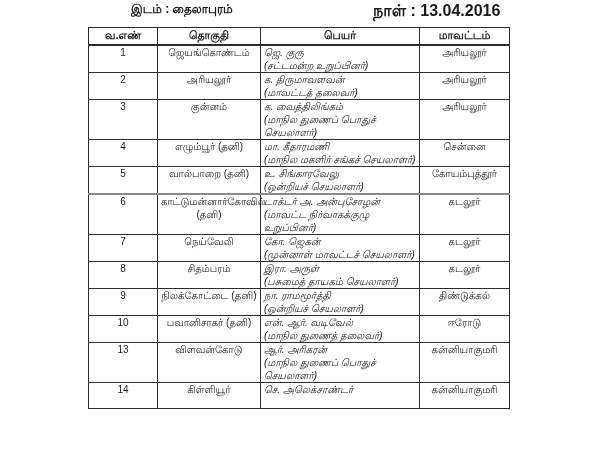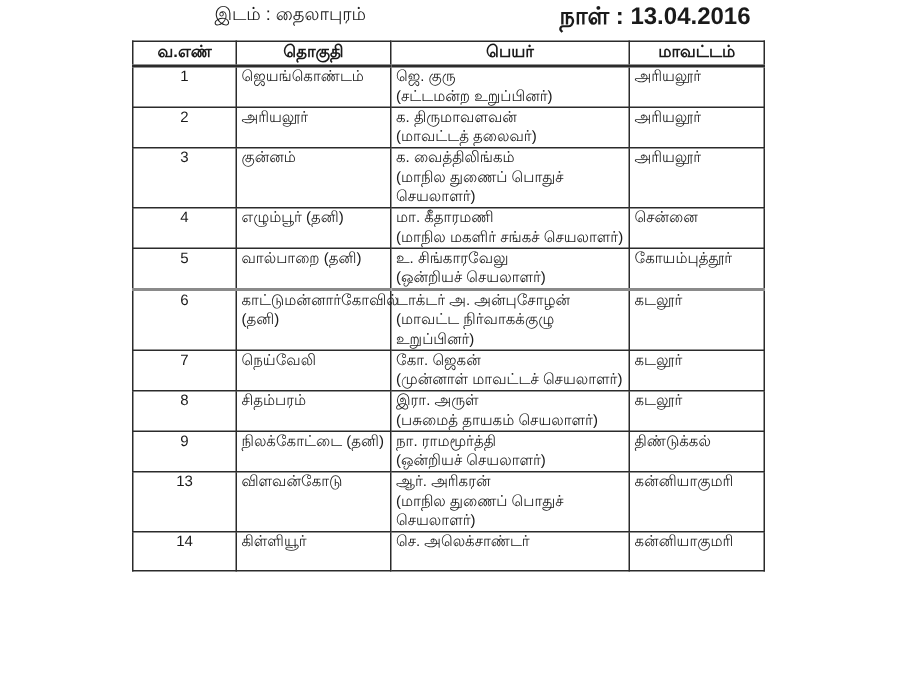--- a/index.html
+++ b/index.html
@@ -19,24 +19,23 @@
     position: absolute;
     top: 1px;
     left: 0;
     width: 600px;
     height: 18px;
   }
   .doc-location {
     position: absolute;
     left: 131px;
     top: 1px;
-    font-weight: normal;
+    font-weight: bold;
     font-size: 12px;
     white-space: nowrap;
-    margin-left: 12px;
   }
   .doc-date {
     position: absolute;
     left: 373px;
     top: 1px;
     font-weight: bold;
     font-size: 16px;
     white-space: nowrap;
   }
   table.roster {
@@ -72,23 +71,25 @@
   }
   table.roster tbody tr {
     height: 26px;
   }
   td.cell-serial {
     text-align: center;
   }
   td.cell-constituency,
   td.cell-district {
     padding-left: 5px;
+    text-align: center;
   }
   td.cell-name {
     padding-left: 5px;
+    font-style: italic;
   }
   tr.joint td {
     border-top: 2px solid #8a8a8a;
   }
 </style>
 </head>
 <body>
 
 <div class="doc-header">
   <span class="doc-location">இடம் : தைலாபுரம்</span>
@@ -186,20 +187,29 @@
       <tr>
         <td class="cell-serial">9</td>
         <td class="cell-constituency">நிலக்கோட்டை (தனி)</td>
         <td class="cell-name">
           <div>நா. ராமமூர்த்தி</div>
           <div>(ஒன்றியச் செயலாளர்)</div>
         </td>
         <td class="cell-district">திண்டுக்கல்</td>
       </tr>
       <tr>
+        <td class="cell-serial">10</td>
+        <td class="cell-constituency">பவானிசாகர் (தனி)</td>
+        <td class="cell-name">
+          <div>என். ஆர். வடிவேல்</div>
+          <div>(மாநில துணைத் தலைவர்)</div>
+        </td>
+        <td class="cell-district">ஈரோடு</td>
+      </tr>
+      <tr>
         <td class="cell-serial">13</td>
         <td class="cell-constituency">விளவன்கோடு</td>
         <td class="cell-name">
           <div>ஆர். அரிகரன்</div>
           <div>(மாநில துணைப் பொதுச் செயலாளர்)</div>
         </td>
         <td class="cell-district">கன்னியாகுமரி</td>
       </tr>
       <tr>
         <td class="cell-serial">14</td>

